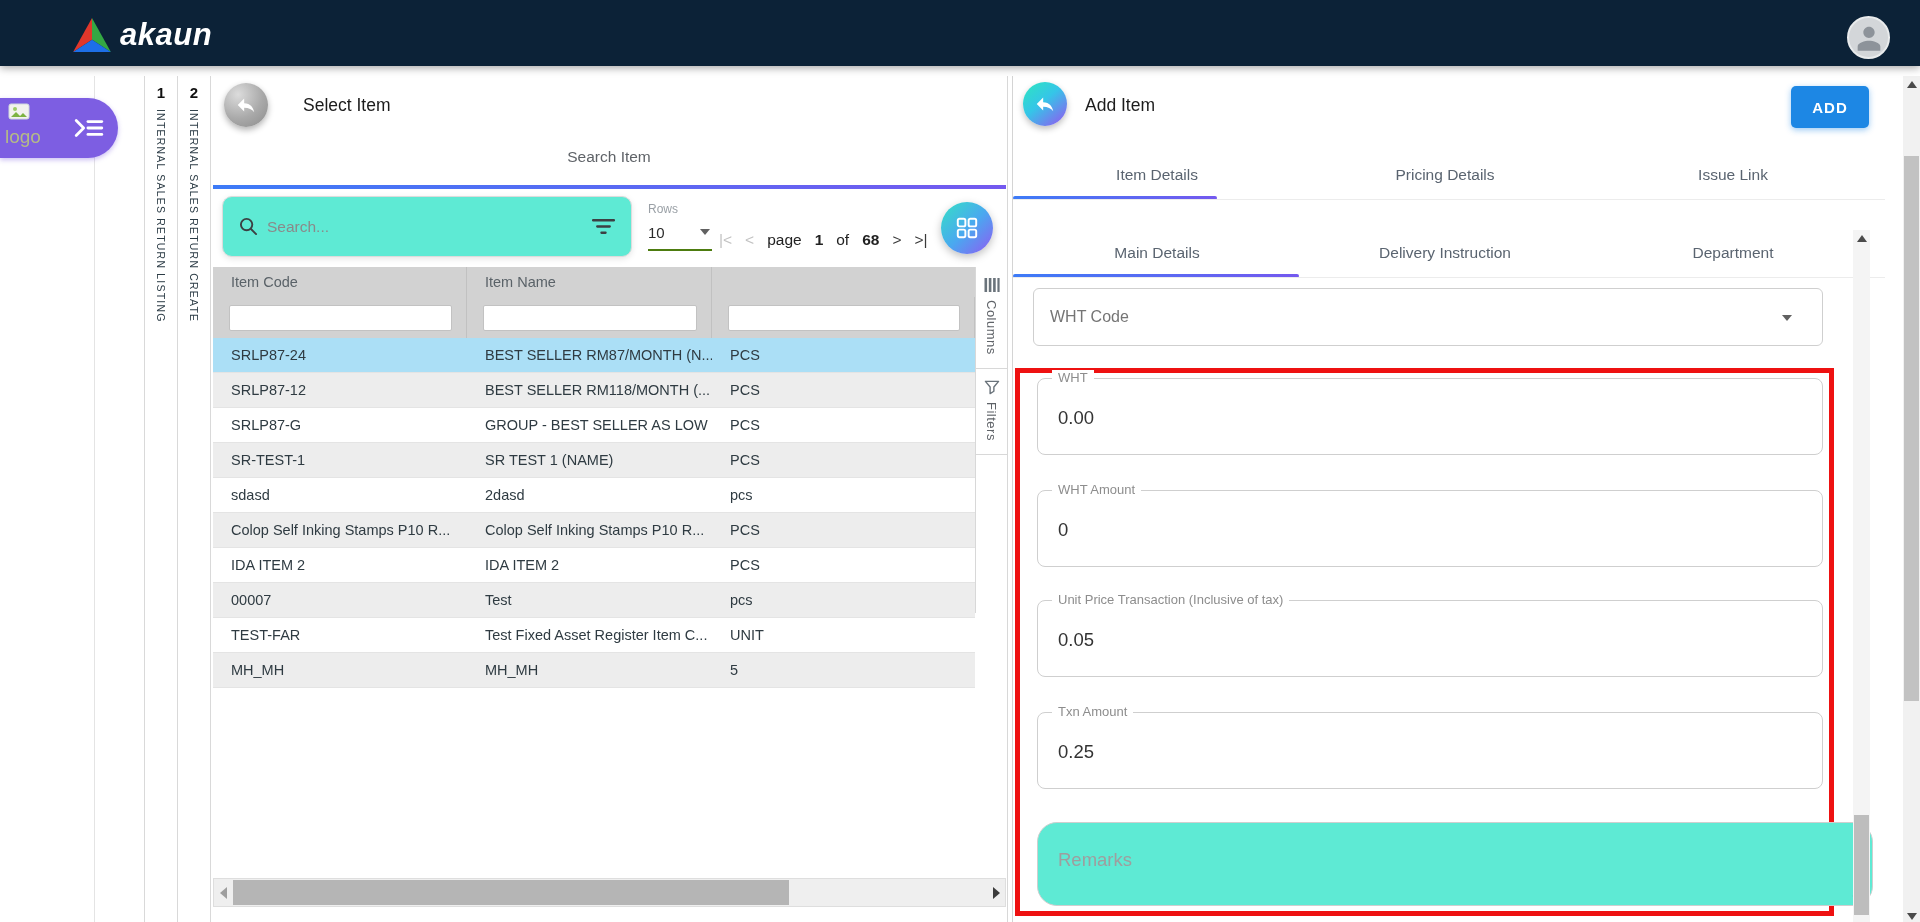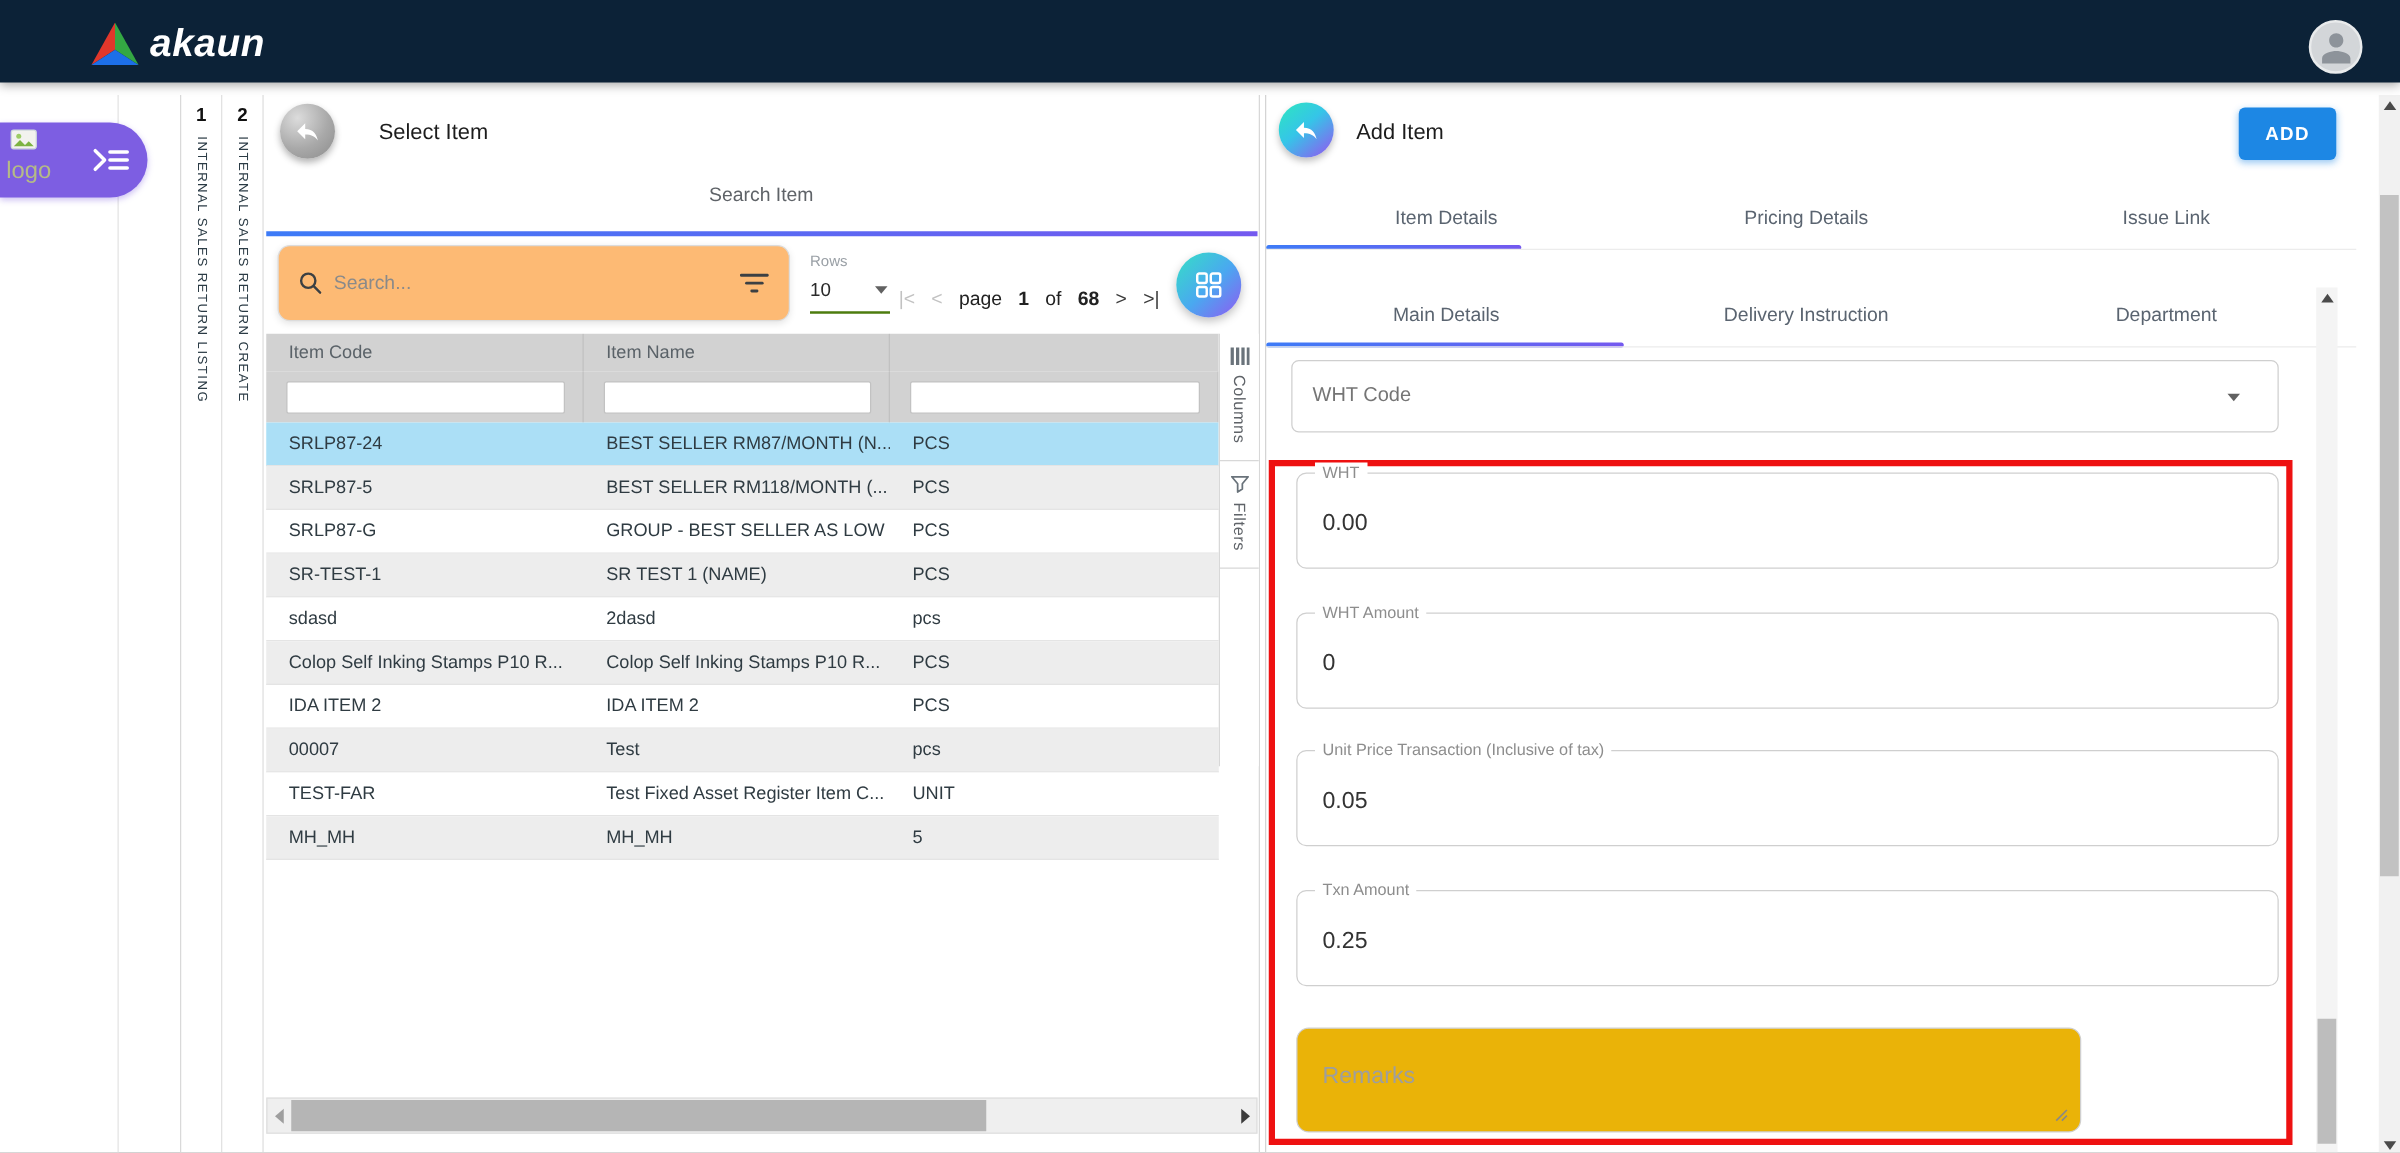--- a/index.html
+++ b/index.html
@@ -33,21 +33,21 @@
   .wlabel { display:block; writing-mode:vertical-rl; margin:8px auto 0; font-size:10.5px; letter-spacing:1.2px; color:#2b3b45; white-space:nowrap; }
 
   
   .mid-panel { position:absolute; left:211px; top:76px; width:797px; height:846px; background:#fff; border-right:1px solid #d8d8d8; }
   .back-gray { position:absolute; left:13px; top:7px; width:44px; height:44px; border-radius:50%;
     background:radial-gradient(circle at 32% 26%, #dcdcdc, #a9a9a9 55%, #8b8b8b);
     box-shadow:0 3px 6px rgba(0,0,0,.3); display:flex; align-items:center; justify-content:center; cursor:pointer; }
   .mid-title { position:absolute; left:92px; top:19px; font-size:17.5px; font-weight:400; color:#1c1c1c; }
   .mid-tab { position:absolute; left:0; top:72px; width:100%; text-align:center; font-size:15.5px; color:#5f6368; }
   .mid-underline { position:absolute; left:2px; top:109px; width:793px; height:4px; background:linear-gradient(90deg,#3d7bf7,#7459ef); }
-  .search-card { position:absolute; left:11px; top:120px; width:410px; height:61px; background:#fdba74; border:1px solid #dcdcdc; border-radius:10px; box-shadow:0 2px 6px rgba(0,0,0,.10); display:flex; align-items:center; padding:0 16px; }
+  .search-card { position:absolute; left:11px; top:120px; width:410px; height:61px; background:#5eead4; border:1px solid #dcdcdc; border-radius:10px; box-shadow:0 2px 6px rgba(0,0,0,.10); display:flex; align-items:center; padding:0 16px; }
   .search-input { flex:1; border:none; outline:none; font-size:15.5px; color:#333; margin-left:9px; font-family:inherit; background:transparent; }
   .search-input::placeholder { color:#8a8a8a; }
   .rows-block { position:absolute; left:437px; top:126px; width:66px; }
   .rows-label { font-size:12px; color:#9aa0a6; display:block; }
   .rows-value-wrap { position:relative; margin-top:8px; border-bottom:2px solid #4d7c0f; padding-bottom:7px; width:64px; cursor:pointer; }
   .rows-value { font-size:15px; color:#2a2a2a; }
   .caret { width:0; height:0; border-left:5px solid transparent; border-right:5px solid transparent; border-top:6px solid #616161; display:inline-block; }
   .rows-caret { position:absolute; right:2px; top:5px; }
   .pagination { position:absolute; left:508px; top:155px; display:flex; align-items:center; gap:13px; font-size:15.5px; color:#222; }
   .pg-btn { cursor:pointer; color:#3a3a3a; font-weight:500; }
@@ -101,21 +101,21 @@
   .hairline2 { position:absolute; left:0; top:201px; width:872px; height:1px; background:#ececec; }
 
   .wht-code-box { position:absolute; left:20px; top:212px; width:790px; height:58px; border:1px solid #cfcfcf; border-radius:6px; display:flex; align-items:center; padding:0 32px 0 16px; cursor:pointer; }
   .wht-code-label { font-size:16px; color:#757575; }
   .wht-caret { position:absolute; right:30px; top:26px; }
 
   .red-box { position:absolute; left:2px; top:292px; width:819px; height:548px; border:5px solid #ee1111; }
   .mfield { position:absolute; left:17px; width:786px; height:77px; border:1px solid #cfcfcf; border-radius:8px; background:#fff; }
   .mlabel { position:absolute; top:-9px; left:14px; background:#fff; padding:0 6px; font-size:13px; color:#8d8d8d; }
   .mvalue { position:absolute; left:20px; top:28px; font-size:18.5px; color:#333; }
-  .remarks-box { position:absolute; left:17px; top:449px; width:628px; height:84px; border:1px solid #cfcfcf; border-radius:10px; background:#eab308; }
+  .remarks-box { position:absolute; left:17px; top:449px; width:836px; height:84px; border:1px solid #cfcfcf; border-radius:20px; background:#5eead4; }
   .remarks-box textarea { width:100%; height:100%; border:none; outline:none; resize:none; border-radius:8px; padding:26px 20px 0; font-size:18.5px; font-family:inherit; color:#333; background:transparent; }
   .remarks-box textarea::placeholder { color:#9e9e9e; }
   .resize-ic { position:absolute; right:9px; bottom:7px; }
 
   
   .v-inner { position:absolute; left:840px; top:154px; width:17px; height:692px; background:#f4f4f4; }
   .v-inner .thumb { position:absolute; left:1px; top:585px; width:15px; height:100px; background:#bdbdbd; }
   .tri-up { width:0; height:0; border-left:5px solid transparent; border-right:5px solid transparent; border-bottom:7px solid #4a4a4a; margin:5px auto 0; }
   .tri-down { width:0; height:0; border-left:5px solid transparent; border-right:5px solid transparent; border-top:7px solid #4a4a4a; margin:5px auto 0; }
 
@@ -276,21 +276,21 @@
             <input type="text" style="">
           </span>
       </div>
       <div id="table-body">
           <div class="trow selected">
             <span class="tcell">SRLP87-24</span>
             <span class="tcell">BEST SELLER RM87/MONTH (N...</span>
             <span class="tcell">PCS</span>
           </div>
           <div class="trow alt">
-            <span class="tcell">SRLP87-5</span>
+            <span class="tcell">SRLP87-12</span>
             <span class="tcell">BEST SELLER RM118/MONTH (...</span>
             <span class="tcell">PCS</span>
           </div>
           <div class="trow">
             <span class="tcell">SRLP87-G</span>
             <span class="tcell">GROUP - BEST SELLER AS LOW ...</span>
             <span class="tcell">PCS</span>
           </div>
           <div class="trow alt">
             <span class="tcell">SR-TEST-1</span>

